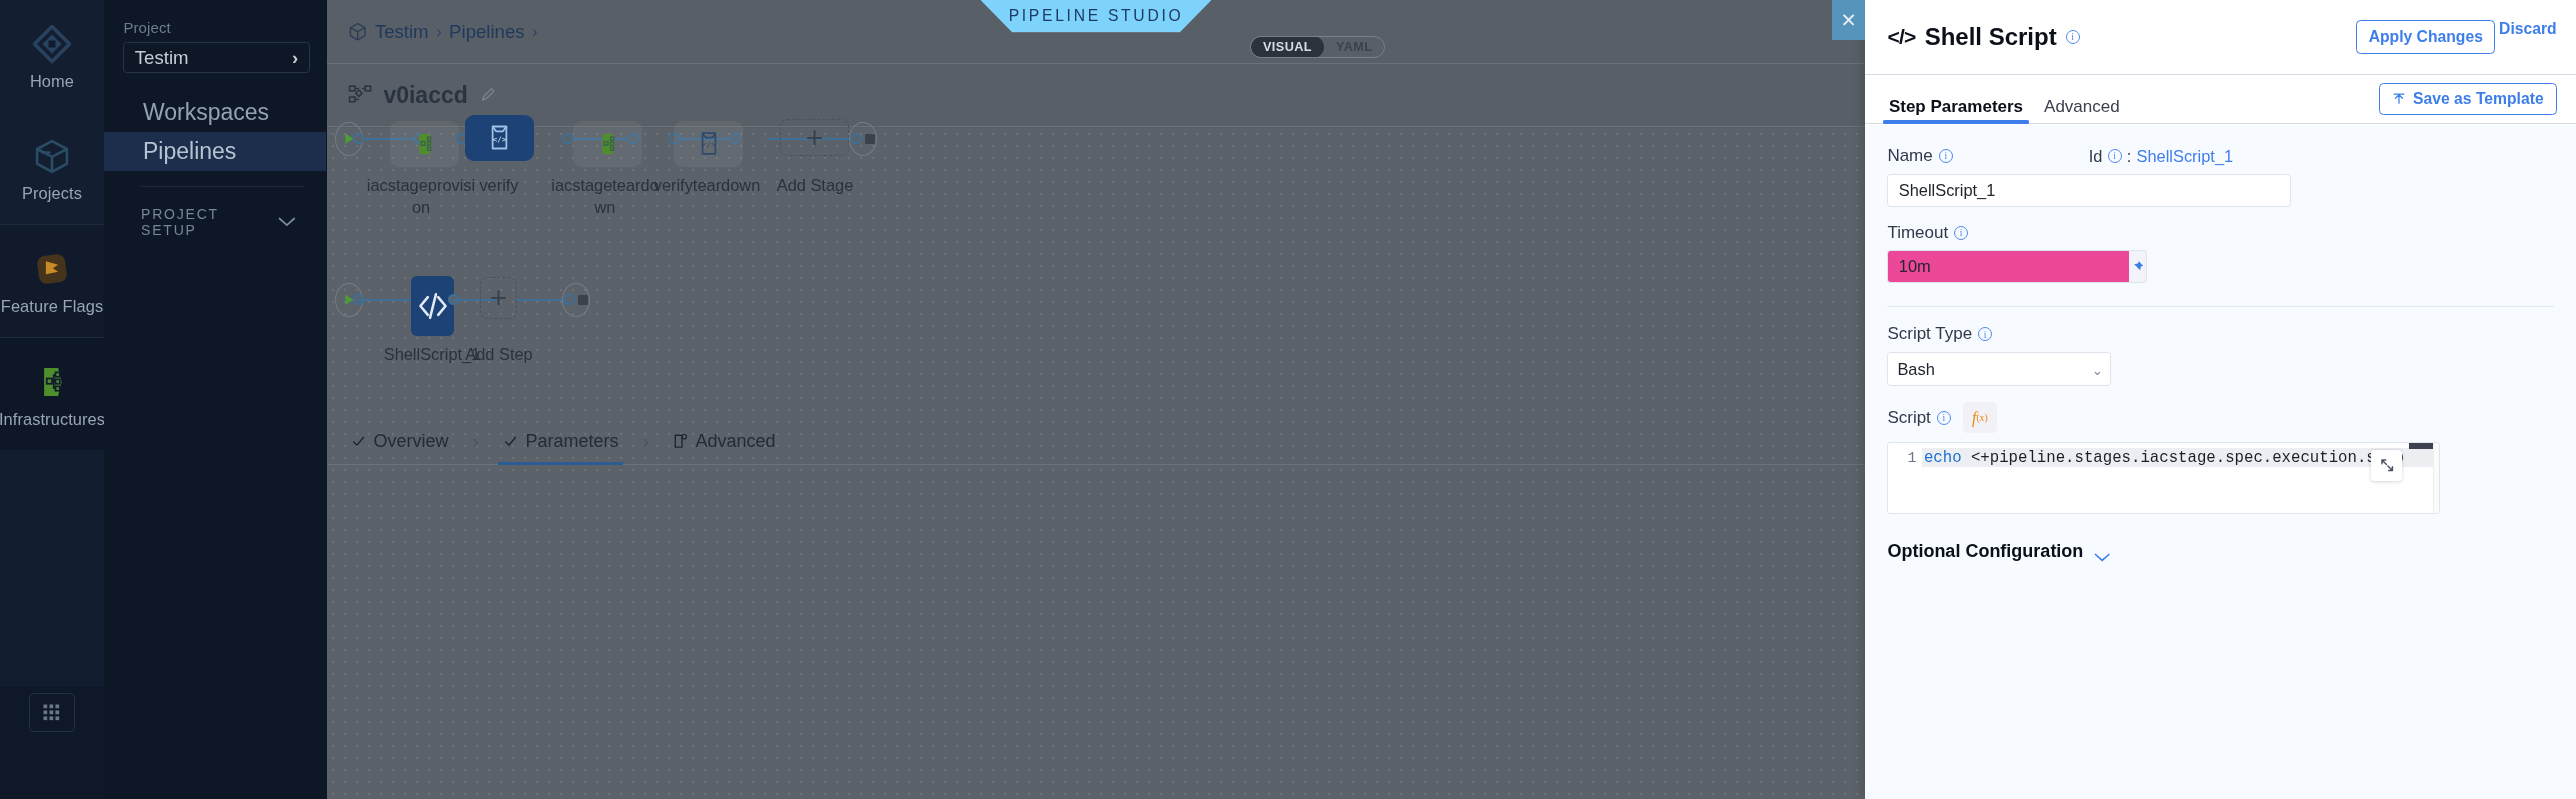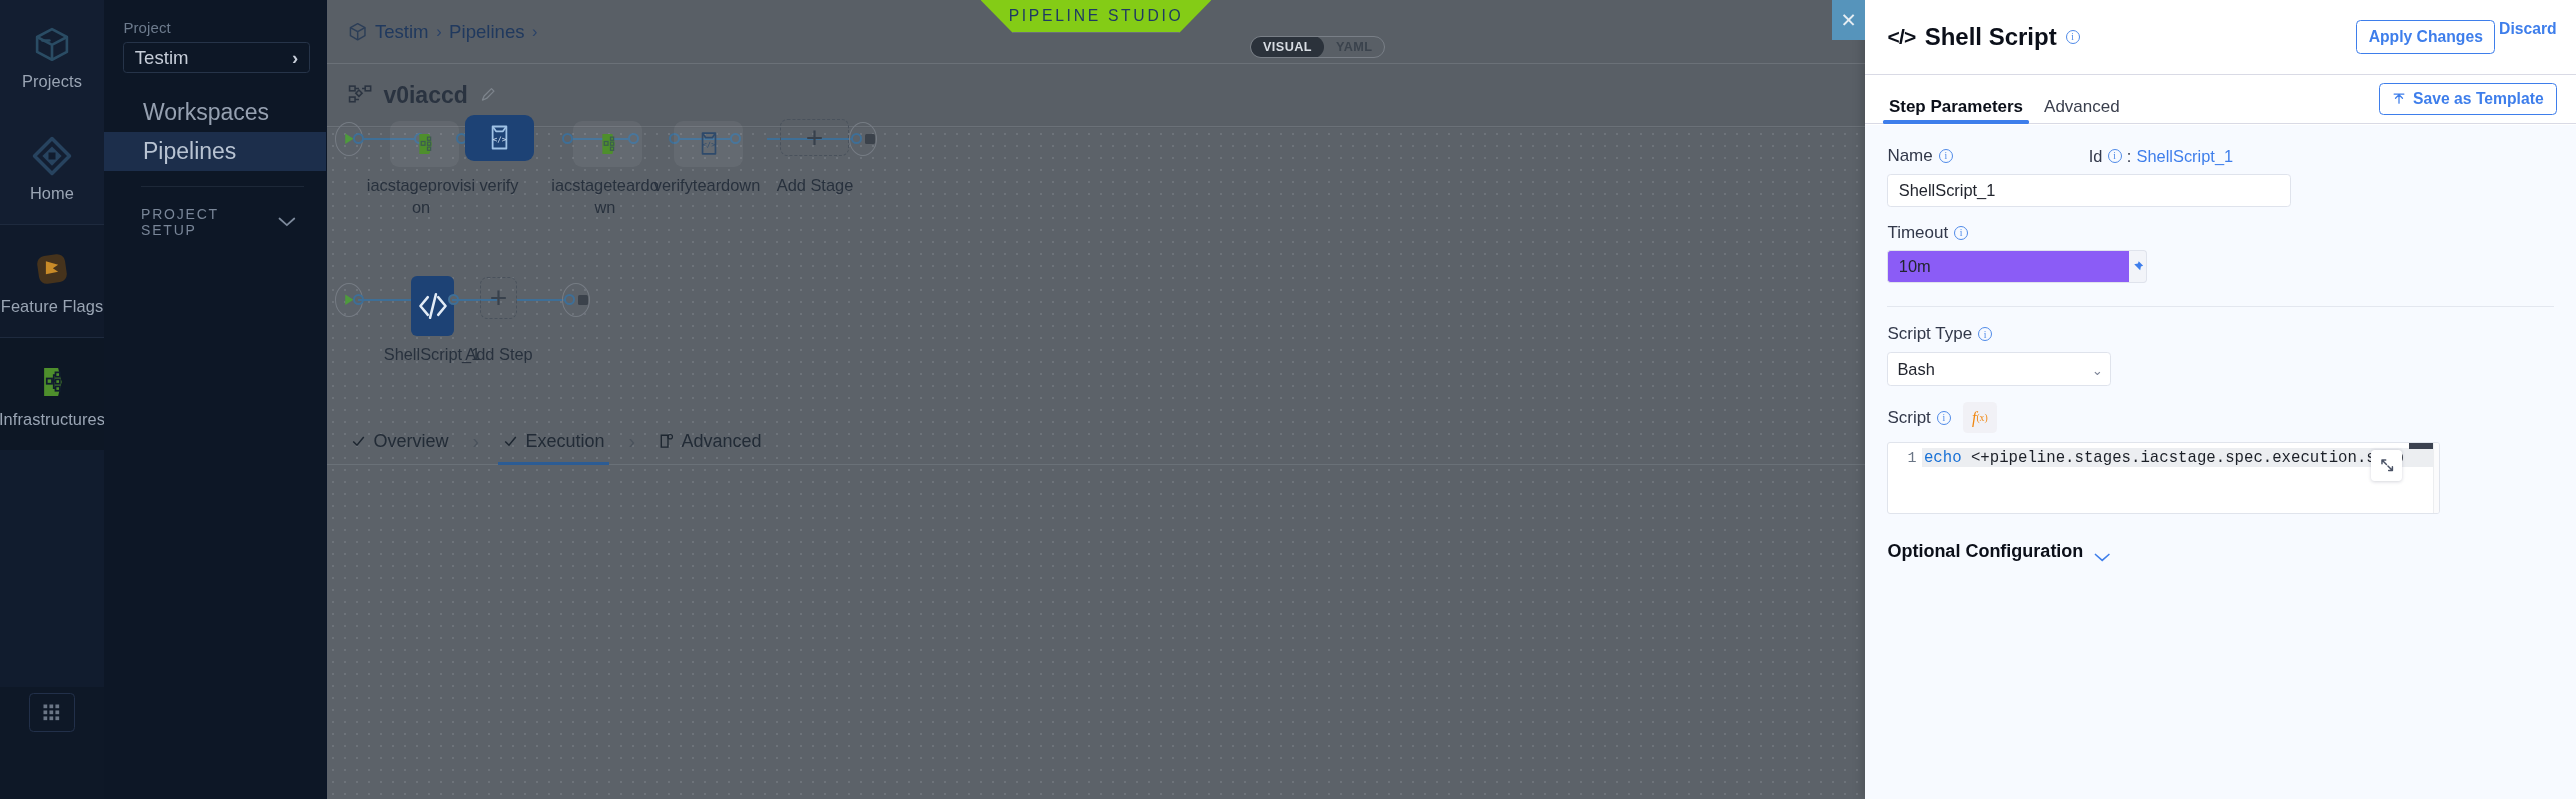--- a/index.html
+++ b/index.html
@@ -80,21 +80,21 @@
     position: relative; height: 64px; border-bottom: 0.7px solid #6b7178;
     display: flex; align-items: center;
   }
   .crumbs { display: flex; align-items: center; gap: 7.5px; padding-left: 21px; }
   .crumbs .c-ico { width: 19.4px; height: 19.4px; display: block; }
   .crumbs a { font-size: 18.6px; color: #20395e; text-decoration: none; cursor: pointer; }
   .crumbs .sep { font-size: 16.4px; color: #2a4268; }
   .studio-tag {
     position: absolute; left: 50%; transform: translateX(-50%);
     top: 0; height: 33px; width: 231px;
-    background: #84cc16; color: #1f3a63; font-size: 15.7px; letter-spacing: 2.7px;
+    background: #7dd3fc; color: #1f3a63; font-size: 15.7px; letter-spacing: 2.7px;
     display: flex; align-items: center; justify-content: center;
     clip-path: polygon(13% 0, 87% 0, 100% 0, 86% 100%, 14% 100%, 0 0);
     border-bottom: 0.7px solid #6a717a;
   }
   .pipebar {
     height: 63px; border-bottom: 0.7px solid #6b7178;
     display: flex; align-items: center; padding: 0 21px;
   }
   .pipe-ico { width: 25px; height: 25px; margin-right: 10.4px; }
   .pipe-name { font-size: 23px; font-weight: 700; color: #2a3340; }
@@ -219,21 +219,21 @@
   .idline { display: flex; align-items: center; gap: 5.2px; font-size: 16.4px; color: #32384a; margin-left: 136px; }
   .idline .idv { color: #3e7eeb; }
   .txtinput {
     margin-top: 7.5px; width: 404px; height: 33px; border: 0.7px solid #dfe3ec;
     border-radius: 3.7px; background: #fff; font-size: 16.4px; color: #22252e;
     padding: 0 10.4px; font-family: "Liberation Sans", sans-serif;
   }
   .timeout-wrap { margin-top: 7.5px; display: flex; align-items: stretch; width: 246px; }
   .timeout-wrap input {
     flex: 1; height: 33px; border: 0.7px solid #dfe3ec; border-right: 0;
-    border-radius: 3.7px 0 0 3.7px; background: #8b5cf6; font-size: 16.4px; color: #22252e;
+    border-radius: 3.7px 0 0 3.7px; background: #ec4899; font-size: 16.4px; color: #22252e;
     padding: 0 10.4px; font-family: "Liberation Sans", sans-serif;
   }
   .pin-btn {
     width: 34px; border: 0.7px solid #dfe3ec; border-left: 0; border-radius: 0 3.7px 3.7px 0;
     background: #f2f4f9; display: flex; align-items: center; justify-content: center; cursor: pointer;
   }
   .hr { height: 0.7px; background: #e3e7ef; margin: 22.4px 0 0 0; }
   .sel-wrap { margin-top: 7.5px; position: relative; width: 226px; }
   .sel-wrap select {
     width: 224px; height: 34px; border: 0.7px solid #dfe3ec; border-radius: 3.7px;
@@ -289,34 +289,34 @@
 </style>
 </head>
 <body>
 
 <div id="app">
 
   <div class="rail">
 
     <div class="rail-item group-a">
       <svg class="rail-ico" viewBox="0 0 48 48">
+        <path d="M24 4 44 24 24 44 4 24Z" fill="none" stroke="#27435f" stroke-width="4" stroke-linejoin="round"></path>
+        <path d="M24 13 35 24 24 35 13 24Z" fill="#27435f"></path>
+        <rect x="20" y="20" width="8" height="8" fill="#111c2e"></rect>
+      </svg>
+      <div class="rail-label">Home</div>
+    </div>
+
+    <div class="rail-item group-a">
+      <svg class="rail-ico" viewBox="0 0 48 48">
         <path d="M24 7 41 16v17L24 42 7 33V16Z" fill="none" stroke="#2a4c64" stroke-width="3" stroke-linejoin="round"></path>
         <path d="M7 16 24 25l17-9M24 25v17" fill="none" stroke="#2a4c64" stroke-width="3"></path>
         <path d="M13 20h8" stroke="#2a4c64" stroke-width="3" stroke-linecap="round"></path>
       </svg>
       <div class="rail-label">Projects</div>
-    </div>
-
-    <div class="rail-item group-a">
-      <svg class="rail-ico" viewBox="0 0 48 48">
-        <path d="M24 4 44 24 24 44 4 24Z" fill="none" stroke="#27435f" stroke-width="4" stroke-linejoin="round"></path>
-        <path d="M24 13 35 24 24 35 13 24Z" fill="#27435f"></path>
-        <rect x="20" y="20" width="8" height="8" fill="#111c2e"></rect>
-      </svg>
-      <div class="rail-label">Home</div>
     </div>
 
     <div class="rail-sep"></div>
 
 
 
     <div class="rail-sep"></div>
 
     <div class="rail-item group-b">
       <svg class="rail-ico" viewBox="0 0 48 48">
@@ -496,21 +496,21 @@
           <svg width="15" height="15" viewBox="0 0 20 20">
             <path d="M3 10 8 15 17 4" fill="none" stroke="#1d2630" stroke-width="2"></path>
           </svg>
           <span>Overview</span>
         </div>
         <span class="stepsep">›</span>
         <div class="steptab active">
           <svg width="15" height="15" viewBox="0 0 20 20">
             <path d="M3 10 8 15 17 4" fill="none" stroke="#1d2630" stroke-width="2"></path>
           </svg>
-          <span>Execution</span>
+          <span>Parameters</span>
         </div>
         <span class="stepsep">›</span>
         <div class="steptab">
           <svg width="15" height="16.4" viewBox="0 0 20 22">
             <path d="M3 3h9v16H3Z" fill="none" stroke="#1d2630" stroke-width="1.8"></path>
             <circle cx="15" cy="5" r="3" fill="none" stroke="#1d2630" stroke-width="1.6"></circle>
           </svg>
           <span>Advanced</span>
         </div>
       </div>

